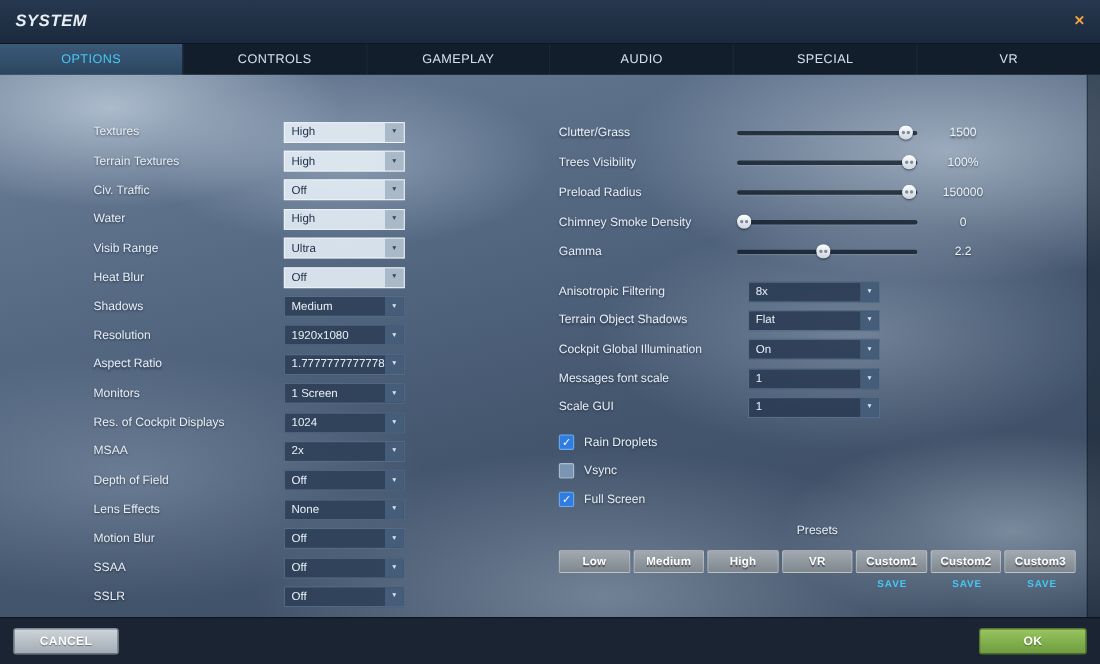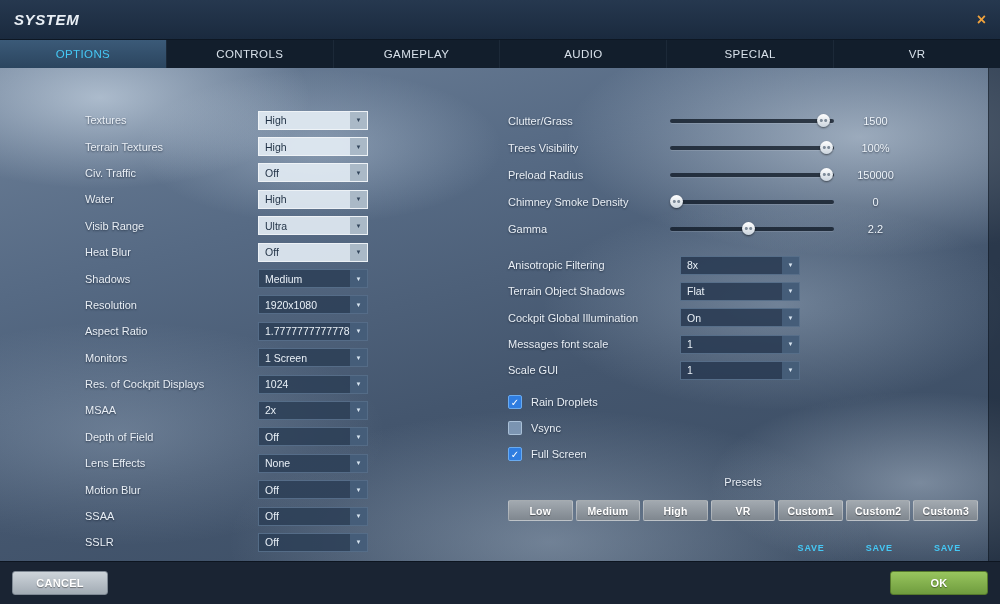--- a/index.html
+++ b/index.html
@@ -81,21 +81,21 @@
   .checkbox.checked{background:#2f7de0;border-color:#6aabf0;}
   .clbl{font-size:11px;color:#e8eef5;text-shadow:0 1px 2px rgba(10,20,35,.6);}
 
   .presets{margin-top:6px;width:470px;}
   .presets-title{text-align:center;font-size:11px;color:#e8eef5;height:18px;line-height:18px;
     text-shadow:0 1px 2px rgba(10,20,35,.6);}
   .presets-buttons{display:flex;gap:3px;margin-top:9px;}
   .preset-btn{flex:1;height:21px;border:1px solid rgba(255,255,255,.3);border-radius:2px;
     background:linear-gradient(#a2a9b0,#7f878f);color:#fff;font-weight:bold;font-size:10.5px;
     text-shadow:0 1px 1px rgba(0,0,0,.45);cursor:pointer;padding:0;font-family:inherit;letter-spacing:.2px;}
-  .presets-saves{display:flex;gap:7px;margin-top:22px;}
+  .presets-saves{display:flex;gap:7px;margin-top:5px;}
   .save-slot{flex:1;text-align:center;font-size:9px;font-weight:bold;color:#45c8f5;letter-spacing:.8px;}
   .save-slot[data-interactable="true"]{cursor:pointer;}
 
   
   .footer{position:absolute;left:0;right:0;bottom:0;height:42px;background:#1a2433;border-top:1px solid #0d1520;}
   .btn{position:absolute;top:9px;height:24px;border-radius:3px;font-weight:bold;font-size:11px;color:#fff;
     text-shadow:0 1px 1px rgba(0,0,0,.4);cursor:pointer;font-family:inherit;letter-spacing:.3px;}
   .btn-cancel{left:12px;width:96px;background:linear-gradient(#cdd4da,#a2abb4);border:1px solid #7f8994;}
   .btn-ok{right:12px;width:98px;background:linear-gradient(#98c55e,#6f9c3e);border:1px solid #55792c;}
 </style>

